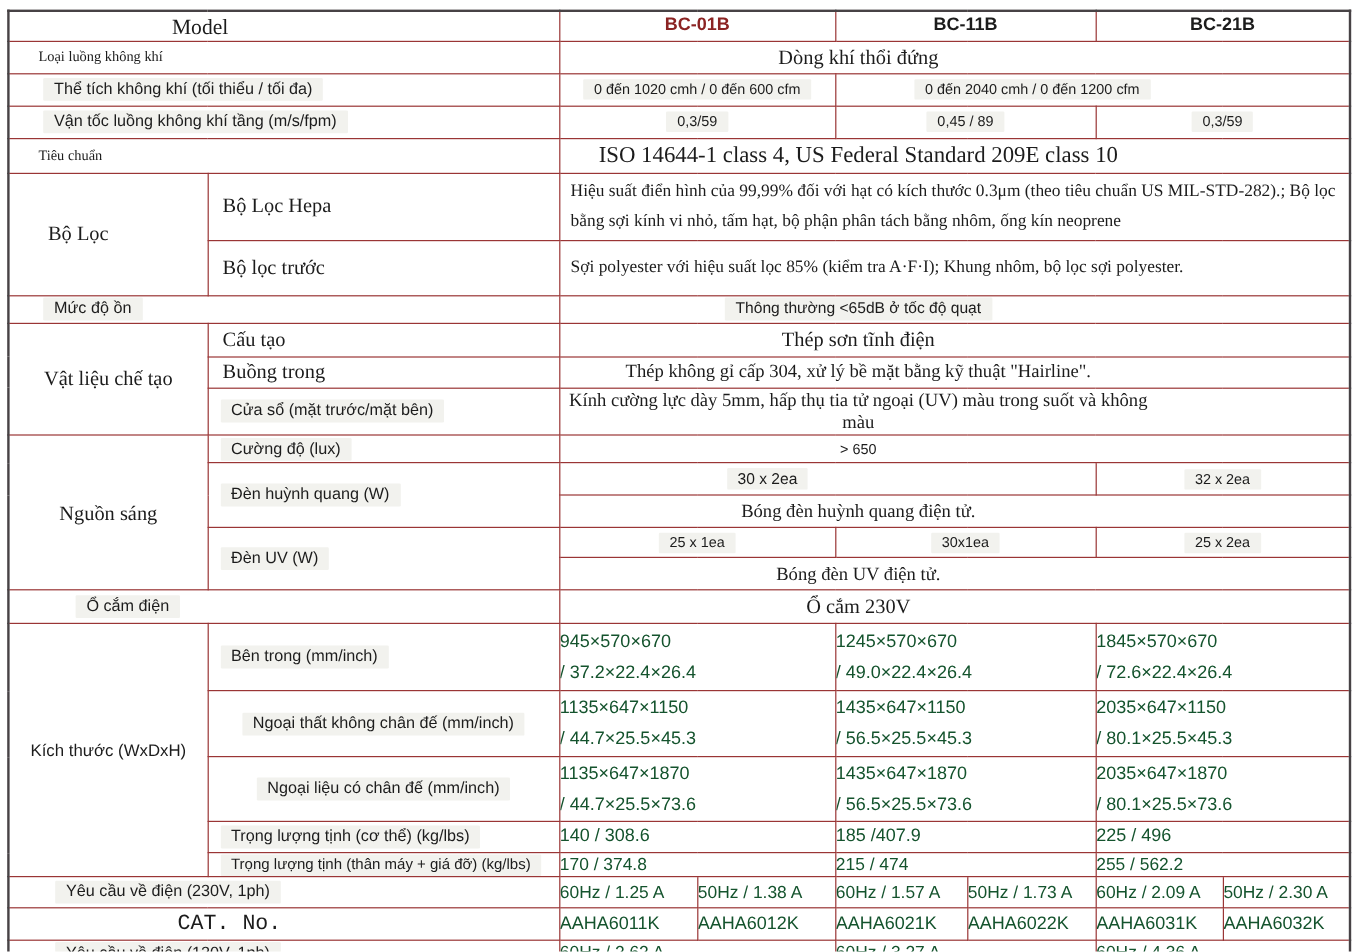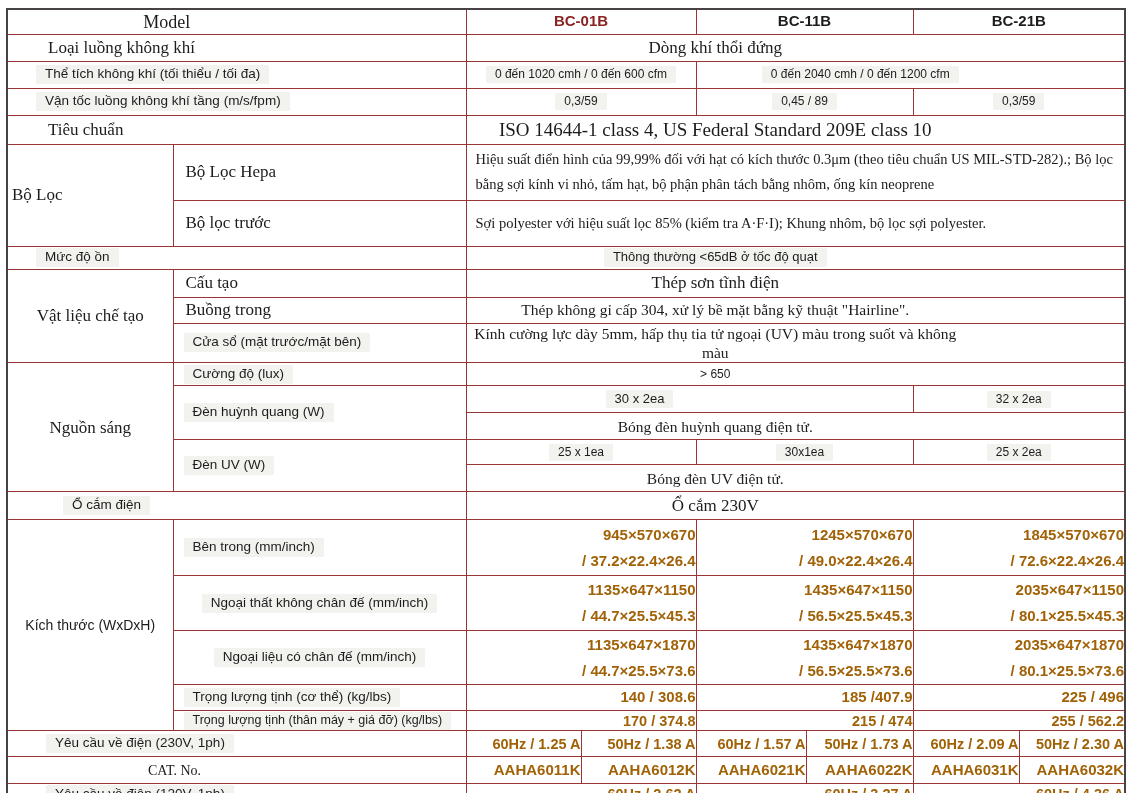--- a/index.html
+++ b/index.html
@@ -11,40 +11,40 @@
     position:absolute;left:6px;top:8px;width:1118px;
     border-collapse:collapse;table-layout:fixed;
     border:2px solid #474245;
   }
   td{
     border:1px solid var(--grid,#9a3535);
     padding:0;vertical-align:middle;overflow:hidden;
     font-size:13px;line-height:1.25;
   }
   
-  .lbl{font-family:"Liberation Serif",serif;font-size:17px;padding-left:40px;}
+  .lbl{font-family:"Liberation Serif",serif;font-size:12px;padding-left:24px;}
   .lblsans{font-size:13.5px;padding-left:28px;}
   .sub{font-family:"Liberation Serif",serif;font-size:17px;padding-left:12px;}
   .subsans{font-size:13.5px;padding-left:10px;}
   .grp{font-family:"Liberation Serif",serif;font-size:17px;text-align:center;}
   .grpsans{font-size:14px;text-align:center;}
   
   .val{font-size:12px;text-align:center;margin-left:31px;}
-  .valb{font-size:15px;font-weight:bold;text-align:right;color:#a16207;}
+  .valb{font-size:15px;font-weight:normal;text-align:left;color:#14532d;}
   .valserif{font-family:"Liberation Serif",serif;font-size:17px;text-align:center;}
   .valserif-sm{font-family:"Liberation Serif",serif;font-size:14.5px;text-align:left;padding:0 6px 0 9px;line-height:1.72;}
   .big{font-size:19px;}
   .shiftL{padding-right:160px;}   
   .shiftM{padding-right:100px;}
   .hdr{font-size:15px;font-weight:bold;text-align:center;}
   .accent{color:var(--accent,#8b2323);}
   .hl{background:#f2f2ee;display:inline-block;padding:1px 9px;border-radius:1px;}
   .dim2 div{line-height:26px;}
   .modelcell{text-align:center;font-family:"Liberation Serif",serif;font-size:18px;padding-right:140px;}
-  .catlbl{font-family:Liberation Serif, serif;font-size:14px;padding-left:140px;}
+  .catlbl{font-family:Liberation Mono, monospace;font-size:18px;padding-left:140px;}
   .outletlbl{font-size:13.5px;padding-left:55px;}
   .powlbl{font-size:13.5px;padding-left:38px;}
   .tight{font-size:14.5px;}
 </style>
 </head>
 <body>
 
 <table class="spec">
   <colgroup>
     <col style="width:166px">
@@ -82,21 +82,21 @@
     <td colspan="2" class="val"><span class="hl">0,45 / 89</span></td>
     <td colspan="2" class="val"><span class="hl">0,3/59</span></td>
   </tr>
 
   <tr style="height:29px">
     <td colspan="2" class="lbl">Tiêu chuẩn</td>
     <td colspan="6" class="valserif big shiftL">ISO 14644-1 class 4, US Federal Standard 209E class 10</td>
   </tr>
 
   <tr style="height:56px">
-    <td rowspan="2" class="grp" style="text-align:left;padding-left:4px;">Bộ Lọc</td>
+    <td rowspan="2" class="grp" style="text-align:left;padding-left:32px;">Bộ Lọc</td>
     <td class="sub">Bộ Lọc Hepa</td>
     <td colspan="6" class="valserif-sm">Hiệu suất điển hình của 99,99% đối với hạt có kích thước 0.3μm (theo tiêu chuẩn US MIL-STD-282).; Bộ lọc bằng sợi kính vi nhỏ, tấm hạt, bộ phận phân tách bằng nhôm, ống kín neoprene</td>
   </tr>
 
   <tr style="height:46px">
     <td class="sub">Bộ lọc trước</td>
     <td colspan="6" class="valserif-sm" style="line-height:1.3;margin-top:32px;">Sợi polyester với hiệu suất lọc 85% (kiểm tra A·F·I); Khung nhôm, bộ lọc sợi polyester.</td>
   </tr>
 
   <tr style="height:23px">

